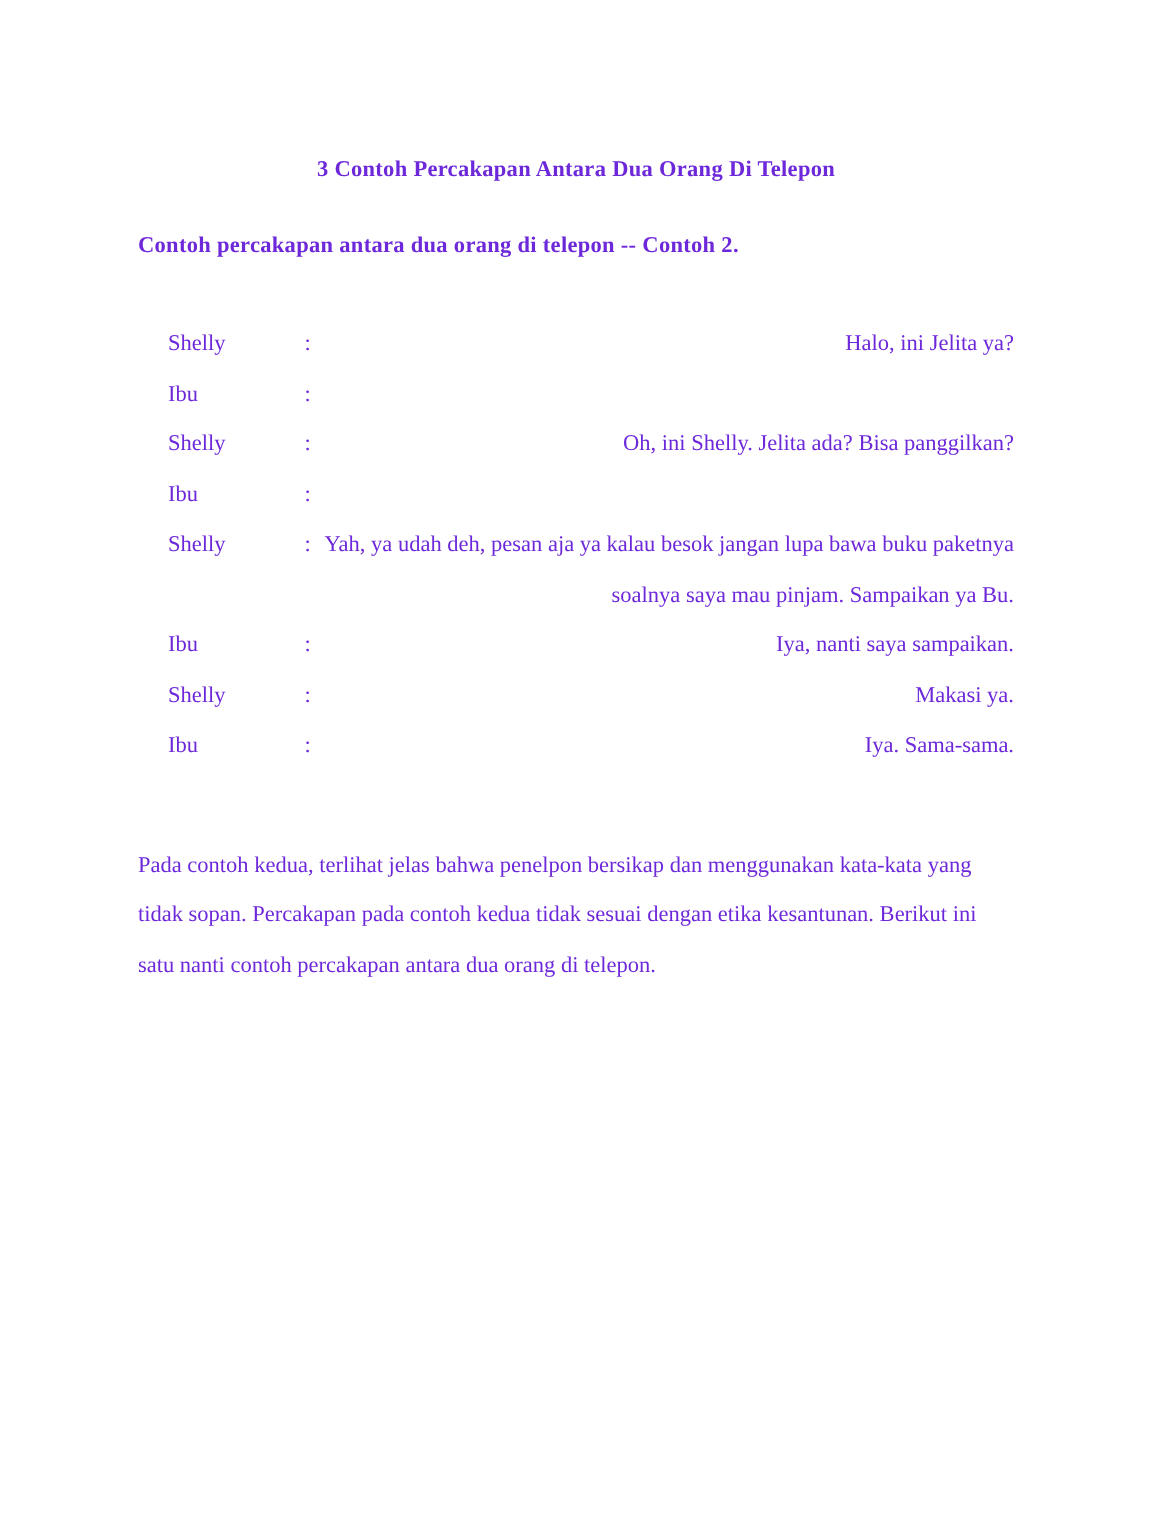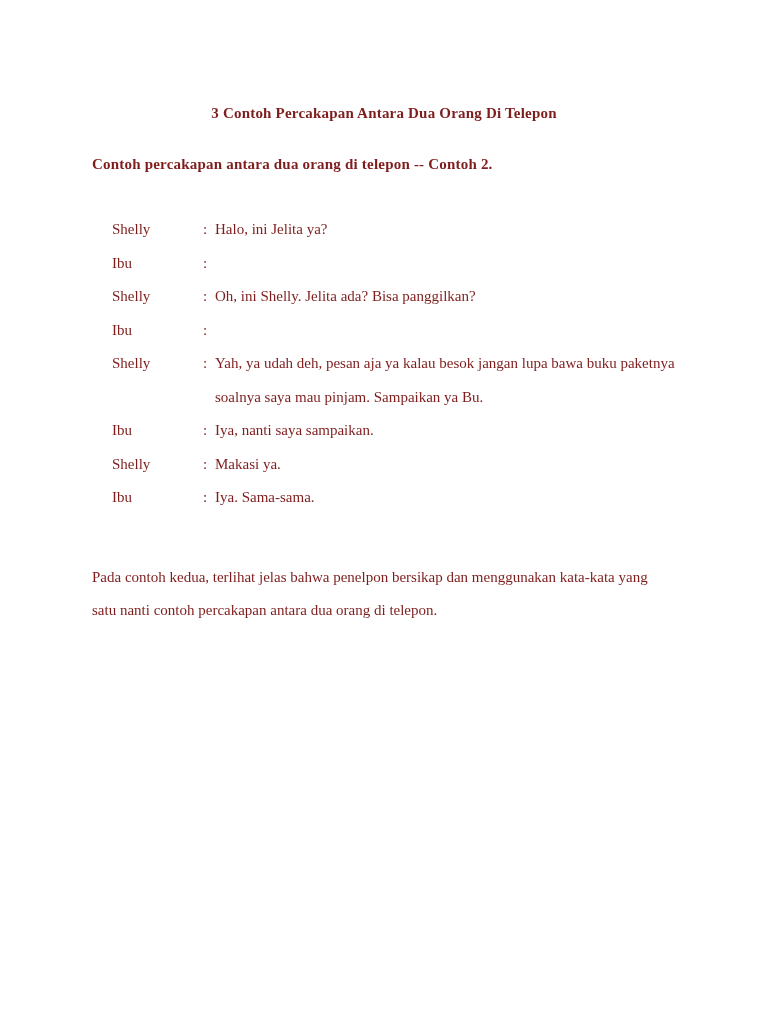--- a/index.html
+++ b/index.html
@@ -5,21 +5,21 @@
   html, body { margin: 0; padding: 0; background: #ffffff; }
   .page {
     position: relative;
     width: 768px;
     height: 1024px;
     background: #ffffff;
     box-sizing: border-box;
     padding: 0 92px;
     font-family: "Liberation Serif", "DejaVu Serif", serif;
     font-size: 15px;
-    color: #7f1d1d;
+    color: #6d28d9;
     overflow: hidden;
   }
   .title {
     margin: 0;
     padding-top: 100px;
     font-size: 15px;
     font-weight: bold;
     text-align: center;
     line-height: 26px;
     letter-spacing: 0.2px;
@@ -33,21 +33,21 @@
     letter-spacing: 0.2px;
   }
   .dialogue { margin-top: 36px; margin-left: 20px; }
   .drow {
     display: grid;
     grid-template-columns: 91px 12px 1fr;
     line-height: 33.5px;
   }
   .speaker { white-space: nowrap; }
   .colon { white-space: nowrap; }
-  .utterance { white-space: nowrap; }
+  .utterance { white-space: nowrap; text-align: right; }
   .closing { margin-top: 46px; }
   .pline {
     line-height: 33.5px;
     white-space: nowrap;
   }
 </style>
 </head>
 <body>
 
 <div class="page">
@@ -107,16 +107,17 @@
     <div class="drow">
       <span class="speaker">Ibu</span>
       <span class="colon">:</span>
       <span class="utterance">Iya. Sama-sama.</span>
     </div>
 
   </div>
 
   <div class="closing">
     <div class="pline">Pada contoh kedua, terlihat jelas bahwa penelpon bersikap dan menggunakan kata-kata yang</div>
+    <div class="pline">tidak sopan. Percakapan pada contoh kedua tidak sesuai dengan etika kesantunan. Berikut ini</div>
     <div class="pline">satu nanti contoh percakapan antara dua orang di telepon.</div>
   </div>
 
 </div>
 
 </body></html>

